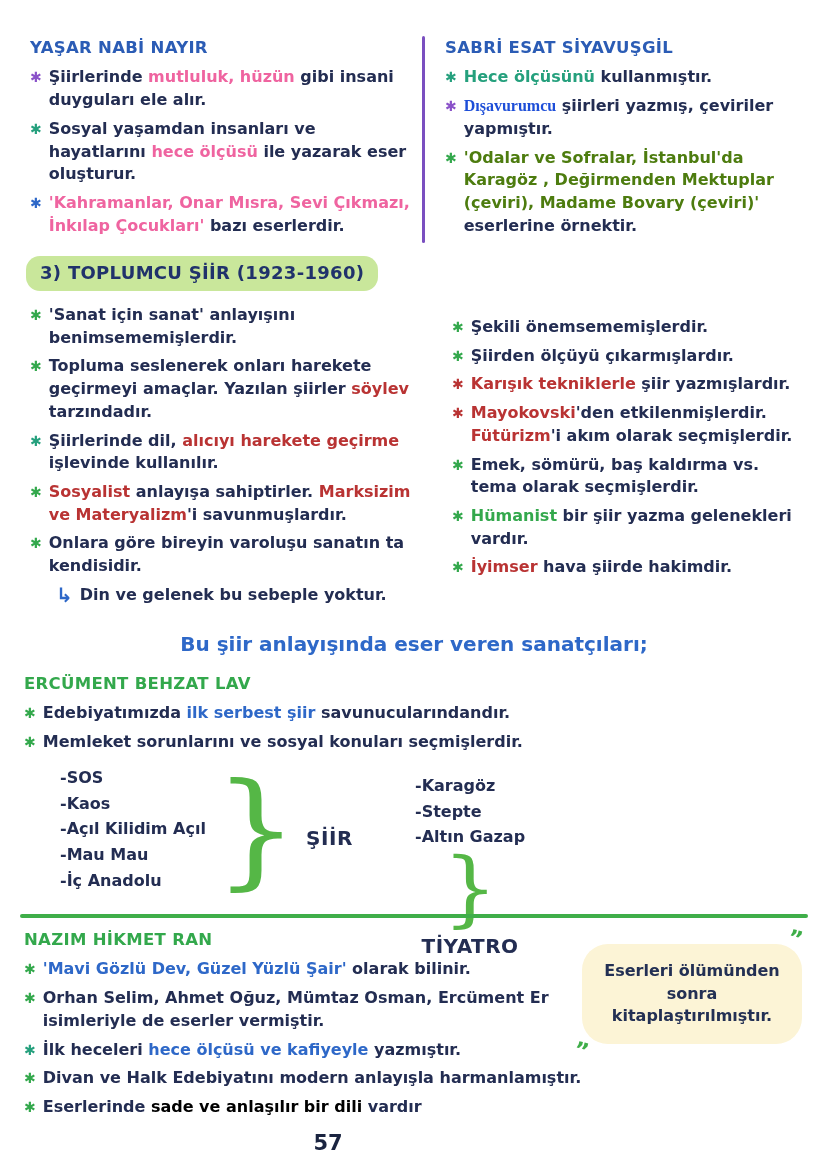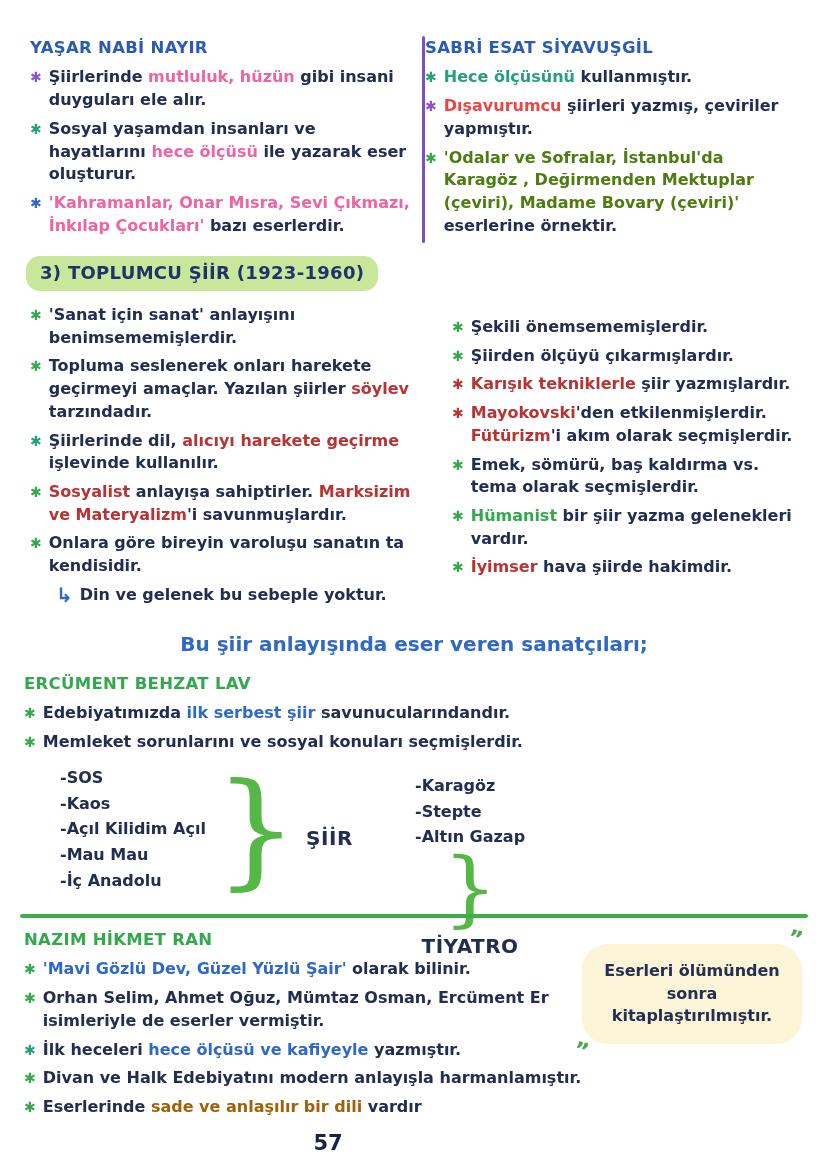--- a/index.html
+++ b/index.html
@@ -19,21 +19,21 @@
 
   .bullet-row { display: flex; margin-bottom: 6px; }
   .bullet { flex: 0 0 auto; margin-right: 7px; font-size: 14px; line-height: 1.6; }
   .txt { flex: 1; }
   .arrow-row { margin-left: 26px; margin-top: 2px; }
   .arrow-row .bullet { font-size: 20px; line-height: 1.1; font-weight: bold; }
 
   .top-row { position: absolute; left: 30px; top: 36px; width: 772px; display: flex; }
   .col-yasar { width: 392px; padding-right: 10px; }
   .vdivider { flex: 0 0 3px; background: #7a4fc0; border-radius: 2px; }
-  .col-sabri { flex: 1; }
+  .col-sabri { flex: 1; padding-left: 20px; }
 
   .section-title {
     position: absolute; left: 26px; top: 256px;
     background: #c9e79b; color: #20326b; font-size: 18px;
     padding: 4px 14px 5px; border-radius: 14px; letter-spacing: .3px;
   }
 
   .toplumcu-row { position: absolute; left: 30px; top: 304px; width: 772px; display: flex; }
   .t-left { width: 408px; padding-right: 14px; }
   .t-right { flex: 1; padding-left: 14px; padding-top: 12px; }
@@ -100,21 +100,21 @@
     <div class="vdivider"></div>
     <div class="col-sabri">
       <div class="heading blue-heading">SABRİ ESAT SİYAVUŞGİL</div>
       <div class="bullets">
           <div class="bullet-row">
             <span class="bullet" style="color: rgb(37, 160, 125);">✱</span>
             <span class="txt"><span style="color: rgb(37, 160, 125);">Hece ölçüsünü</span><span> kullanmıştır.</span></span>
           </div>
           <div class="bullet-row">
             <span class="bullet" style="color: rgb(138, 82, 201);">✱</span>
-            <span class="txt"><span style="color: #ef4444;">Dışavurumcu</span><span> şiirleri yazmış, çeviriler yapmıştır.</span></span>
+            <span class="txt"><span style="color: #1d4ed8; font-family: Liberation Serif, serif;">Dışavurumcu</span><span> şiirleri yazmış, çeviriler yapmıştır.</span></span>
           </div>
           <div class="bullet-row">
             <span class="bullet" style="color: rgb(51, 168, 76);">✱</span>
             <span class="txt"><span style="color: #4d7c0f;">'Odalar ve Sofralar, İstanbul'da Karagöz , Değirmenden Mektuplar (çeviri), Madame Bovary (çeviri)'</span><span> eserlerine örnektir.</span></span>
           </div>
         </div>
     </div>
   </div>
 
   <div class="section-title">3) TOPLUMCU ŞİİR (1923-1960)</div>
@@ -232,21 +232,21 @@
         <div class="bullet-row">
           <span class="bullet" style="color: rgb(37, 160, 125);">✱</span>
           <span class="txt"><span>İlk heceleri </span><span style="color: rgb(46, 104, 200);">hece ölçüsü ve kafiyeyle</span><span> yazmıştır.</span></span>
         </div>
         <div class="bullet-row">
           <span class="bullet" style="color: rgb(51, 168, 76);">✱</span>
           <span class="txt"><span>Divan ve Halk Edebiyatını modern anlayışla harmanlamıştır.</span></span>
         </div>
         <div class="bullet-row">
           <span class="bullet" style="color: rgb(51, 168, 76);">✱</span>
-          <span class="txt"><span>Eserlerinde </span><span style="color: #a16207; text-align: right;">sade ve anlaşılır bir dili</span><span> vardır</span></span>
+          <span class="txt"><span>Eserlerinde </span><span style="color: #000000; text-align: right;">sade ve anlaşılır bir dili</span><span> vardır</span></span>
         </div>
       </div>
   </div>
 
   <div class="note-bubble">
     <span class="note-quote q-top">”</span>
     <div class="note-text">Eserleri ölümünden sonra kitaplaştırılmıştır.</div>
     <span class="note-quote q-bottom">”</span>
   </div>
 

